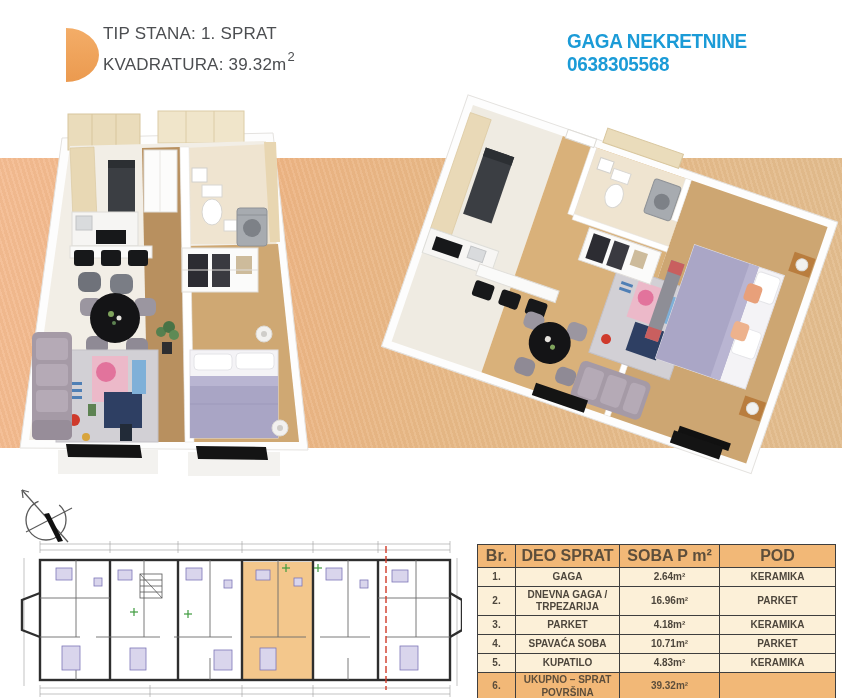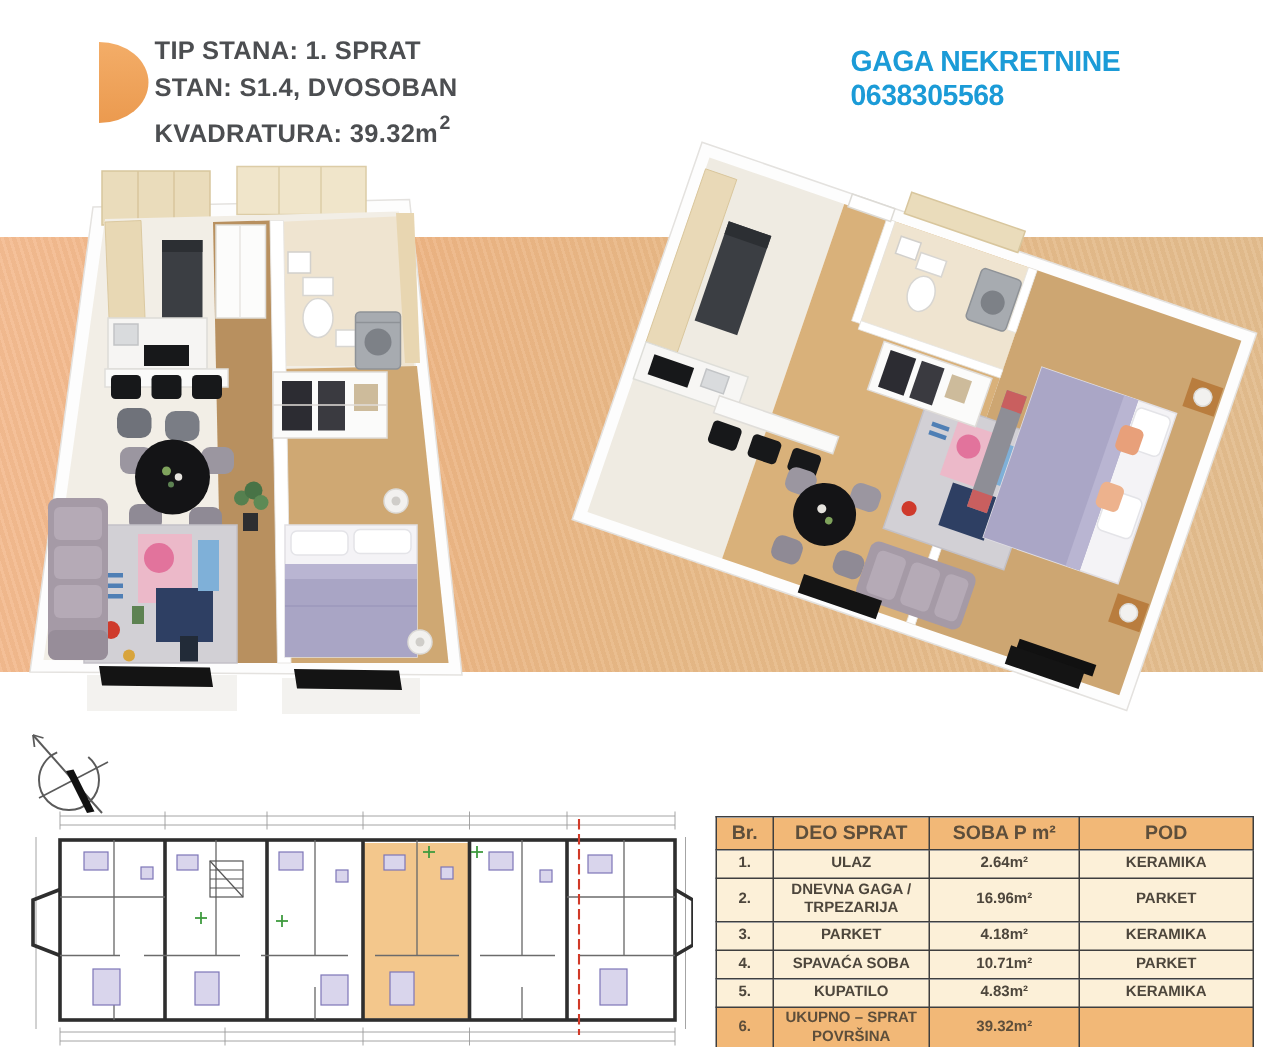--- a/index.html
+++ b/index.html
@@ -3,54 +3,53 @@
 <meta charset="utf-8">
 <style>
   html,body{margin:0;padding:0;background:#ffffff;}
   .canvas{position:relative;width:842px;height:698px;background:#ffffff;overflow:hidden;
           font-family:"Liberation Sans",sans-serif;}
   
   .logo-half-disc{position:absolute;left:66px;top:28px;width:33px;height:54px;
     background:linear-gradient(180deg,#f3ad68,#eb9a4f);
     border-radius:0 100% 100% 0 / 0 50% 50% 0;}
   .title-block{position:absolute;left:103px;top:21px;color:#4c4e51;font-size:17px;
-    font-weight:700;line-height:25px;letter-spacing:.2px;}
+    font-weight:400;line-height:25px;letter-spacing:.2px;}
   .title-block sup{font-size:13px;position:relative;top:-2px;left:1px;}
   .agency{position:absolute;left:567px;top:30px;color:#1b9bd7;font-weight:800;
     font-size:19.5px;line-height:23px;letter-spacing:-.3px;transform:scaleX(.97);
     transform-origin:left top;}
   
   .band{position:absolute;left:0;top:158px;width:842px;height:290px;
     background:linear-gradient(100deg,#f4bc92 0%,#efb484 26%,#e7b987 55%,#e2bd8f 100%);}
   .band::after{content:"";position:absolute;inset:0;
     background:repeating-linear-gradient(73deg,rgba(255,255,255,.07) 0 2px,rgba(120,80,30,.03) 2px 5px);}
   
   .svg-abs{position:absolute;}
   
   table.spec{position:absolute;left:477px;top:544px;width:358px;border-collapse:collapse;
     table-layout:fixed;font-size:10px;text-align:center;color:#4d463c;}
   table.spec th,table.spec td{border:1.6px solid #3e3e3e;padding:1px 2px;line-height:1.25;
     overflow:hidden;}
-  table.spec th{background:#f2b877;color:#5d4e3b;font-weight:700;font-size:13px;height:19px;}
+  table.spec th{background:#f2b877;color:#5d4e3b;font-weight:700;font-size:16px;height:19px;}
   table.spec td{background:#fcf0d8;font-weight:700;}
   table.spec td.h1{height:16px;}
   table.spec td.h2{height:26px;}
   table.spec tr.total td{background:#f2b877;color:#5d4e3b;height:25px;}
 </style>
 </head>
 <body>
 
 <div class="canvas">
 
   <div class="band"></div>
 
   <div class="logo-half-disc"></div>
   <div class="title-block">
     <div>TIP STANA: 1. SPRAT</div>
-    <div>STAN: S1.4, DVOSOBAN</div>
     <div><span>KVADRATURA: 39.32m</span><sup>2</sup></div>
   </div>
   <div class="agency">
     <div>GAGA NEKRETNINE</div>
     <div>0638305568</div>
   </div>
 
   <svg class="svg-abs" style="left:8px;top:104px" width="318" height="390" viewBox="0 0 318 390">
 
     <rect x="50" y="346" width="100" height="24" fill="#f3f2ef"></rect>
@@ -387,21 +386,21 @@
       <tr>
         <th>Br.</th>
         <th>DEO SPRAT</th>
         <th>SOBA P m²</th>
         <th>POD</th>
       </tr>
     </thead>
     <tbody>
       <tr>
         <td class="h1">1.</td>
-        <td class="h1">ULAZ</td>
+        <td class="h1">GAGA</td>
         <td class="h1">2.64m²</td>
         <td class="h1">KERAMIKA</td>
       </tr>
       <tr>
         <td class="h2">2.</td>
         <td class="h2">DNEVNA GAGA / TRPEZARIJA</td>
         <td class="h2">16.96m²</td>
         <td class="h2">PARKET</td>
       </tr>
       <tr>

